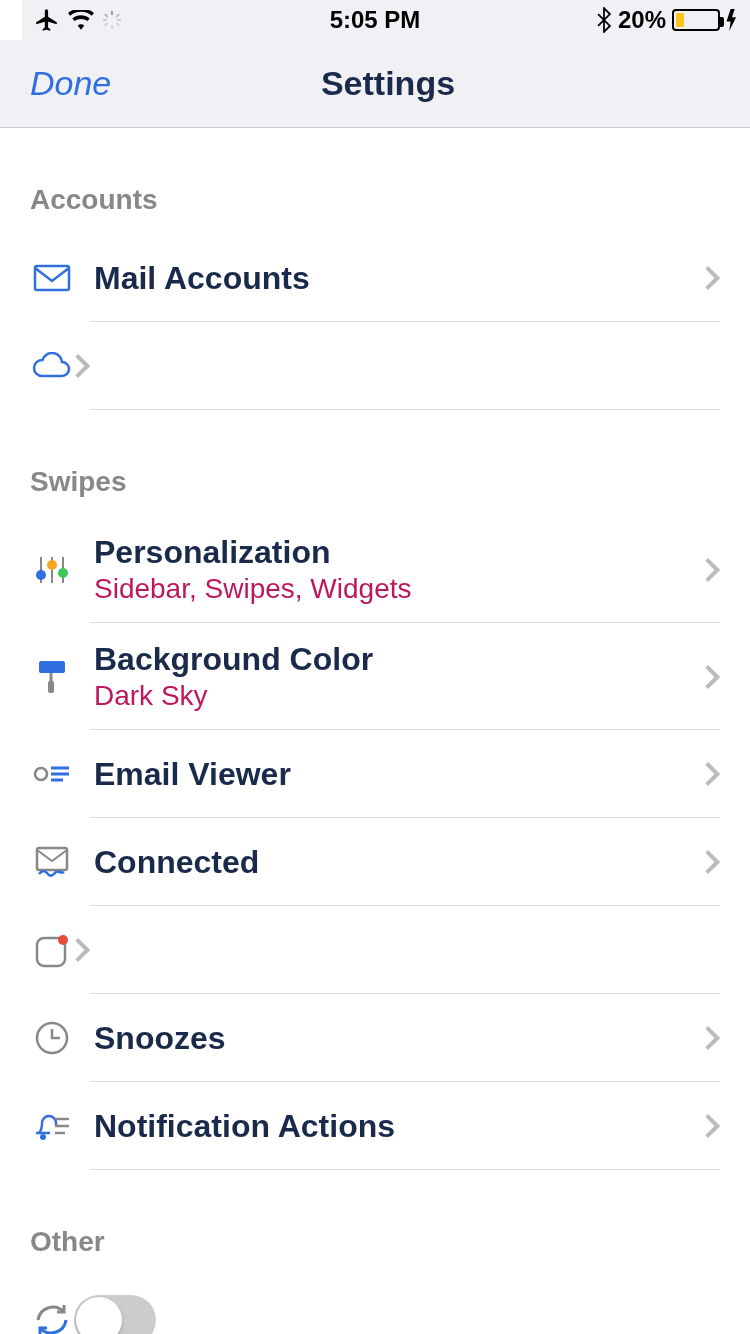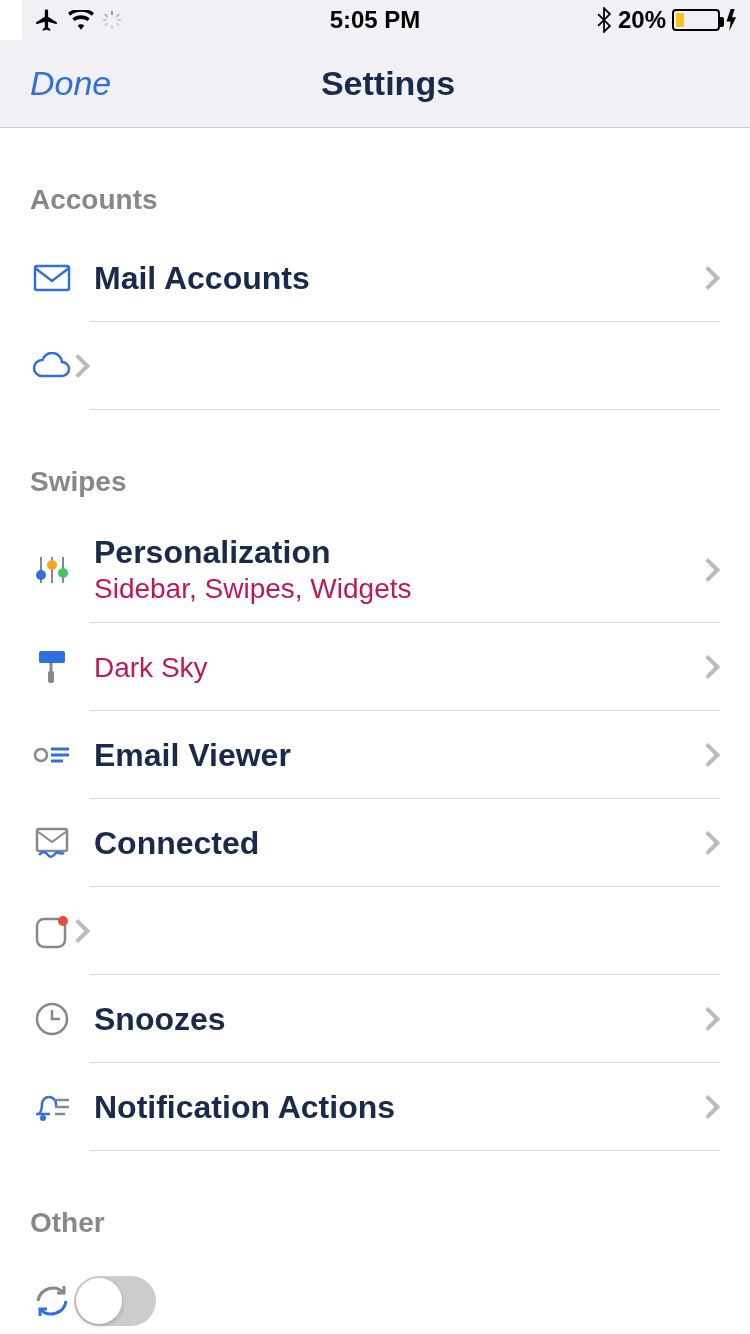--- a/index.html
+++ b/index.html
@@ -148,20 +148,21 @@
 
 <div class="row">
   <div class="row-icon">
     <svg width="38" height="36" viewBox="0 0 38 36">
         <rect x="6" y="2" width="26" height="12" rx="2" fill="#2f6fe0"></rect>
         <path d="M18 14v8m0 0v10" stroke="#888" stroke-width="3"></path>
         <rect x="15" y="22" width="6" height="12" rx="2" fill="#888"></rect>
       </svg>
   </div>
   <div class="row-content">
+    <div class="row-label">Background Color</div>
     <div class="row-sub">Dark Sky</div>
   </div>
   <div class="row-chevron">
       <svg width="16" height="28" viewBox="0 0 12 20" fill="none" stroke="#bbb" stroke-width="3">
         <path d="M2 2l8 8-8 8"></path>
       </svg>
     </div>
   <div class="row-divider"></div>
 </div>
 

